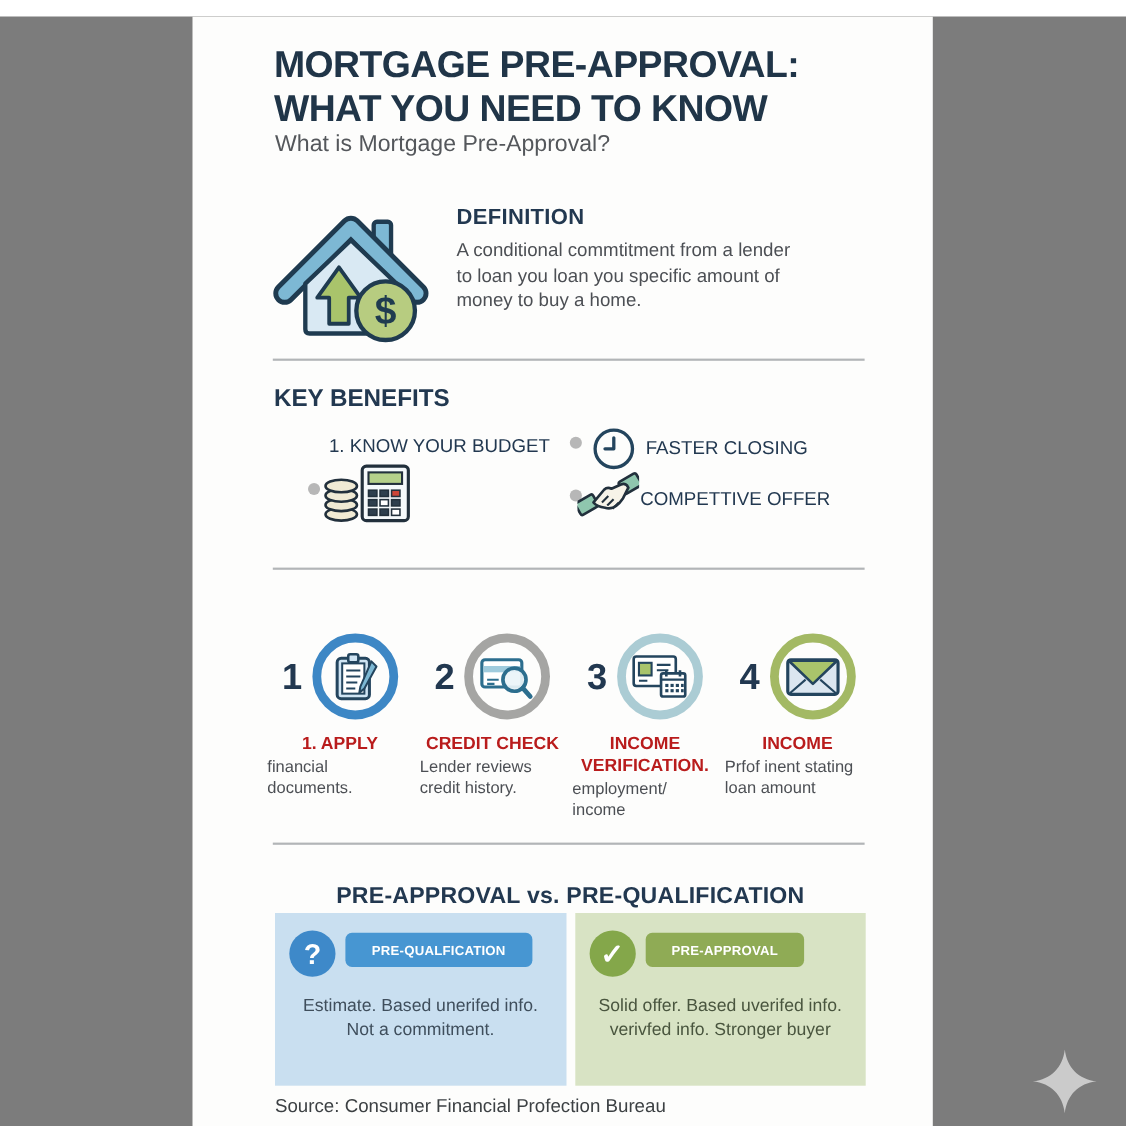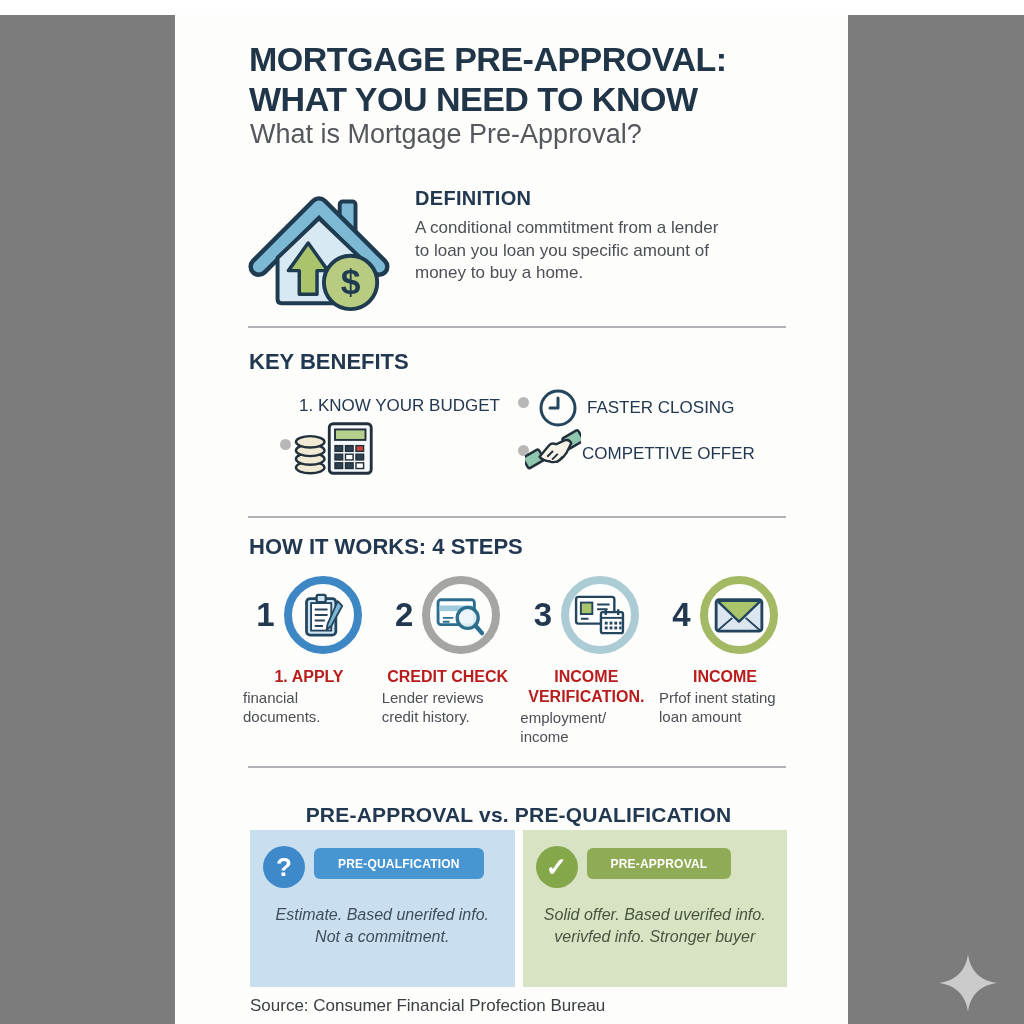--- a/index.html
+++ b/index.html
@@ -2,21 +2,21 @@
 <html><head>
 <meta charset="utf-8">
 <style>
   html,body{margin:0;padding:0;}
   body{width:1024px;height:1024px;font-family:"Liberation Sans",sans-serif;}
   .canvas{position:relative;width:1024px;height:1024px;background:#7c7c7c;overflow:hidden;margin-top:15px;}
   .page{position:absolute;left:175px;top:0;width:673px;height:1024px;background:#fdfdfc;}
 
   .title{position:absolute;left:74px;top:24px;font-size:34px;font-weight:bold;
          color:#203548;line-height:40px;letter-spacing:-0.5px;}
-  .subtitle{position:absolute;left:75px;top:104px;font-size:27px;color:#54575b;}
+  .subtitle{position:absolute;left:75px;top:104px;font-size:21px;color:#54575b;}
 
   .house-icon{position:absolute;left:70px;top:158px;}
   .def-heading{position:absolute;left:240px;top:172px;font-size:20px;font-weight:bold;color:#223850;letter-spacing:0.3px;}
   .def-body{position:absolute;left:240px;top:202px;width:320px;font-size:17px;line-height:1.33;color:#4c4f54;}
 
   .divider{position:absolute;left:73px;width:538px;height:2px;background:#b2b5b7;}
   .d1{top:311px;} .d2{top:501px;} .d3{top:751px;}
 
   .kb-heading{position:absolute;left:74px;top:334px;font-size:22px;font-weight:bold;color:#223850;}
   .kb-item{position:absolute;font-size:17px;font-weight:normal;color:#223850;white-space:nowrap;}
@@ -41,21 +41,21 @@
 
   .vs-heading{position:absolute;left:75px;top:788px;width:537px;text-align:center;
               font-size:21px;font-weight:bold;color:#223850;letter-spacing:0.2px;}
   .cards{position:absolute;left:75px;top:815px;width:537px;height:157px;display:flex;gap:8px;}
   .card{flex:1;position:relative;}
   .card-circle{position:absolute;left:13px;top:16px;width:42px;height:42px;border-radius:50%;
                color:#ffffff;display:flex;align-items:center;justify-content:center;
                font-size:26px;font-weight:bold;}
   .card-badge{position:absolute;left:64px;top:18px;height:31px;padding:0 24px;display:flex;align-items:center;
               color:#ffffff;font-weight:bold;font-size:12px;border-radius:6px;letter-spacing:0.2px;white-space:nowrap;}
-  .card-body{position:absolute;top:74px;width:100%;text-align:center;font-size:16px;line-height:1.35;white-space:nowrap;font-style:italic;}
+  .card-body{position:absolute;top:74px;width:100%;text-align:center;font-size:16px;line-height:1.35;white-space:nowrap;}
   .card-blue .card-body{color:#3f4e5c;}
   .card-green .card-body{color:#49553e;}
 
   .source{position:absolute;left:75px;top:981px;font-size:17px;color:#3c4043;}
   .sparkle{position:absolute;left:939px;top:939px;}
 </style>
 </head>
 <body>
 
 <div class="canvas">
@@ -117,21 +117,20 @@
         <rect x="-1" y="27" width="19" height="13" rx="2" transform="rotate(-30 8 33)" fill="#8fc6ae"></rect>
         <rect x="40" y="7" width="19" height="13" rx="2" transform="rotate(-30 49 13)" fill="#8fc6ae"></rect>
         <path d="M15,31 L25,19 Q28,16 32,18 L41,14 Q46,12 48,17 L43,27 Q35,39 26,36 Q18,35 15,31 Z" fill="#f7f3e8"></path>
         <path d="M23,31 L29,25 M28,34 L34,28 M33,37 L39,31" fill="none" stroke-width="2"></path>
       </g>
     </svg>
     <div class="kb-item kb-item3">COMPETTIVE OFFER</div>
 
     <div class="divider d2"></div>
 
-    <div class="hiw-heading">HOW IT WORKS: 4 STEPS</div>
     <div class="steps">
 
       <div class="step">
         <div class="step-top">
           <div class="step-num">1</div>
           <div class="step-circle" style="border-color: rgb(61, 135, 197);">
             <svg width="44" height="46" viewBox="0 0 48 50">
               <rect x="6" y="7" width="32" height="40" rx="4" fill="#cfe4f3" stroke="#24455e" stroke-width="3"></rect>
               <rect x="11" y="12" width="22" height="30" fill="#ffffff" stroke="#24455e" stroke-width="2"></rect>
               <rect x="17" y="3" width="10" height="8" rx="2" fill="#cfe4f3" stroke="#24455e" stroke-width="2.5"></rect>

